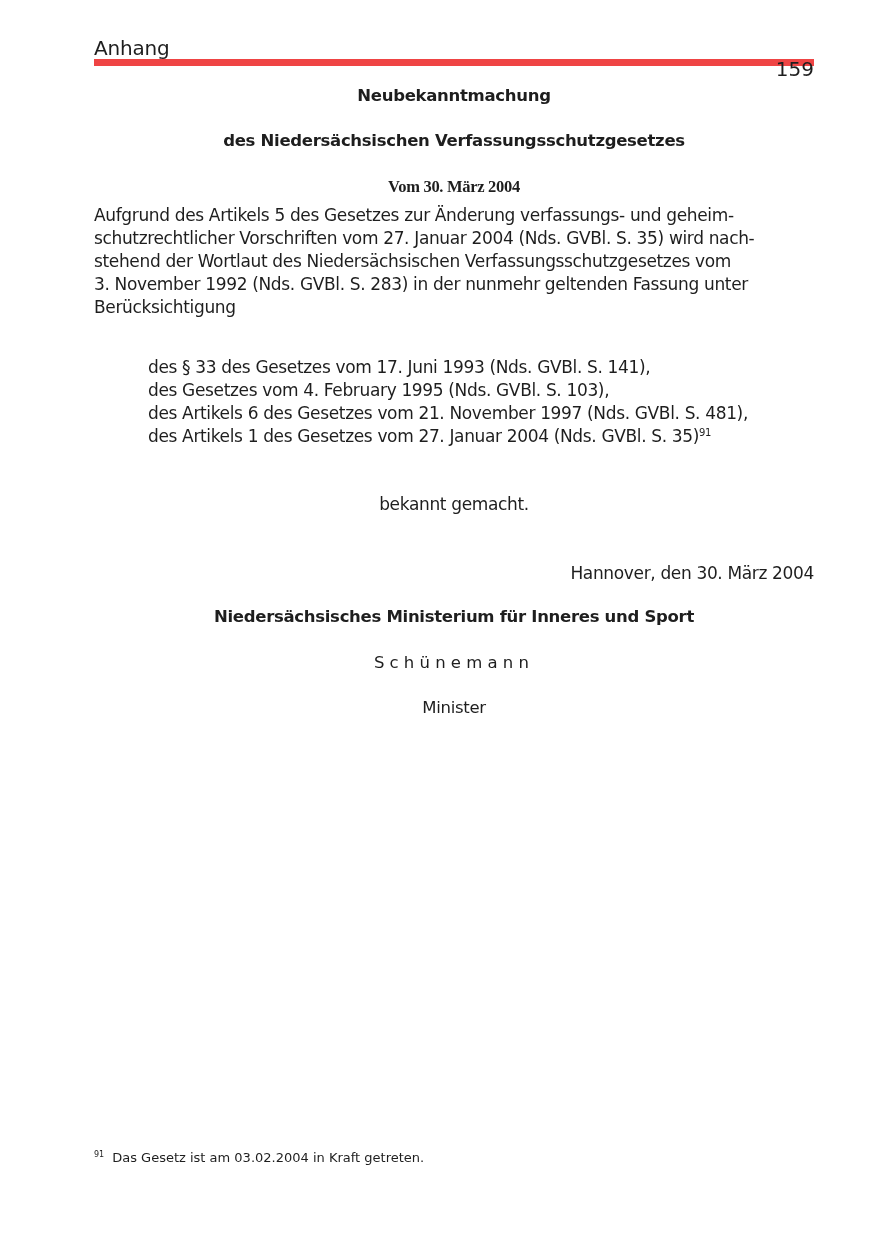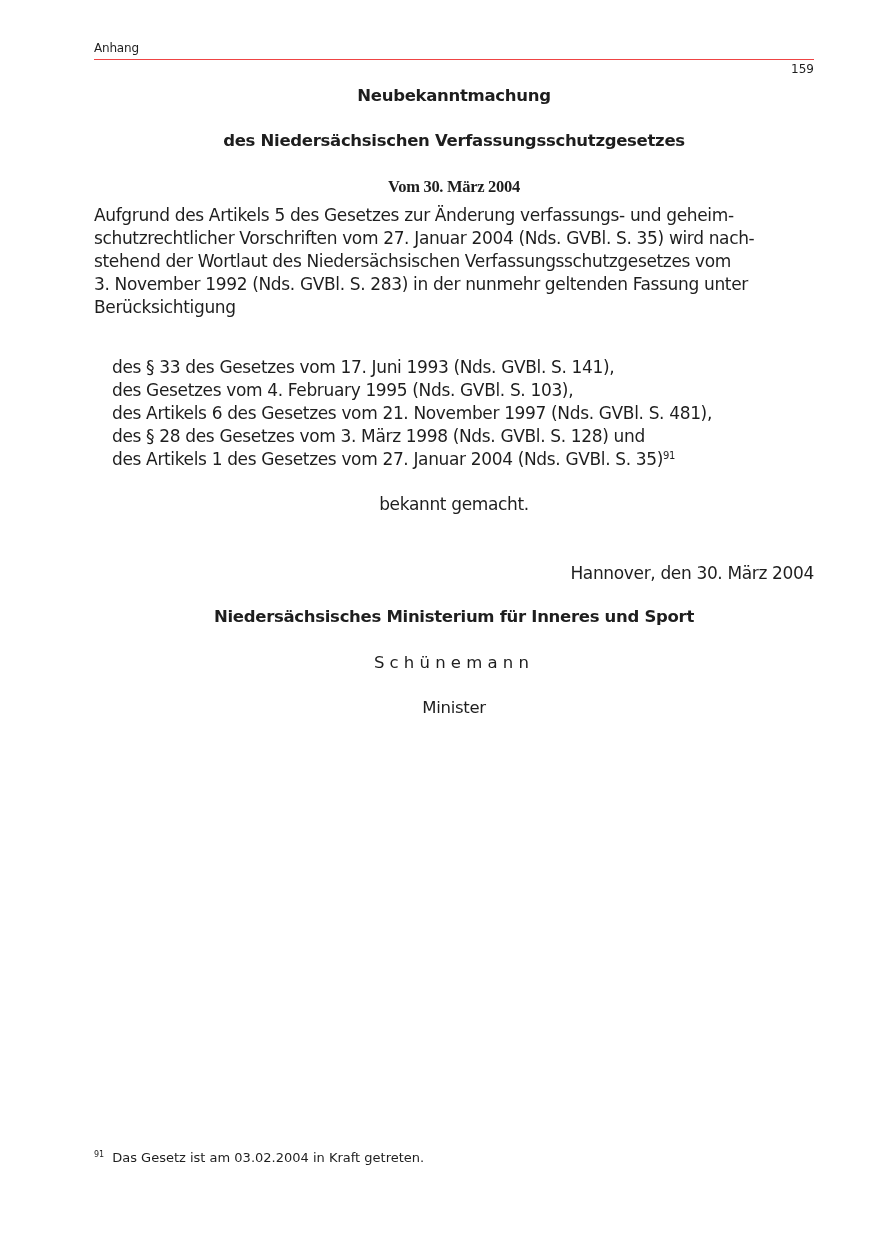--- a/index.html
+++ b/index.html
@@ -2,22 +2,22 @@
 <html><head>
 <meta charset="utf-8">
 <style>
   html, body { margin: 0; padding: 0; background: #ffffff; }
   body {
     width: 875px; height: 1240px; position: relative; overflow: hidden;
     font-family: "DejaVu Sans", sans-serif; color: #1e1e1e;
   }
   .header {
     position: absolute; left: 94px; top: 37px; width: 720px; height: 22px;
-    border-bottom: 1px solid #ef4444;
-    font-size: 12px; line-height: 20px;
+    border-bottom: 7px solid #ef4444;
+    font-size: 20px; line-height: 20px;
   }
   .header .left { position: absolute; left: 0; top: 1px; letter-spacing: -0.2px; }
   .header .right { position: absolute; right: 0; top: 11px; margin-top: 11px; }
   .center { position: absolute; left: 94px; width: 720px; text-align: center; font-size: 16.5px; letter-spacing: -0.3px; }
   .bold { font-weight: bold; }
   .para {
     position: absolute; left: 94px; width: 720px; font-size: 17px; line-height: 23px; letter-spacing: -0.35px;
   }
   .line { white-space: nowrap; }
   .list { position: absolute; left: 112px; width: 700px; font-size: 17px; line-height: 23px; letter-spacing: -0.35px; }
@@ -39,25 +39,24 @@
 <div class="center bold" style="top:177px;font-family:Liberation Serif, serif;">Vom 30. März 2004</div>
 
 <div class="para" style="top:204px;">
   <div class="line">Aufgrund des Artikels 5 des Gesetzes zur Änderung verfassungs- und geheim-</div>
   <div class="line">schutzrechtlicher Vorschriften vom 27. Januar 2004 (Nds. GVBl. S. 35) wird nach-</div>
   <div class="line">stehend der Wortlaut des Niedersächsischen Verfassungsschutzgesetzes vom</div>
   <div class="line">3. November 1992 (Nds. GVBl. S. 283) in der nunmehr geltenden Fassung unter</div>
   <div class="line">Berücksichtigung</div>
 </div>
 
-<div class="list" style="top:356px;">
+<div class="list" style="top:356px;margin-left:36px;">
   <div class="line">des § 33 des Gesetzes vom 17. Juni 1993 (Nds. GVBl. S. 141),</div>
   <div class="line">des Gesetzes vom 4. February 1995 (Nds. GVBl. S. 103),</div>
   <div class="line">des Artikels 6 des Gesetzes vom 21. November 1997 (Nds. GVBl. S. 481),</div>
-  <div class="line">des § 28 des Gesetzes vom 3. März 1998 (Nds. GVBl. S. 128) und</div>
   <div class="line"><span>des Artikels 1 des Gesetzes vom 27. Januar 2004 (Nds. GVBl. S. 35)</span><sup>91</sup></div>
 </div>
 
 <div class="para" style="top:493px;text-align:center;">bekannt gemacht.</div>
 
 <div class="para" style="top:562px;text-align:right;">Hannover, den 30. März 2004</div>
 
 <div class="center bold" style="top:607px;">Niedersächsisches Ministerium für Inneres und Sport</div>
 <div class="center spaced" style="top:653px;">Schünemann</div>
 <div class="center" style="top:698px;">Minister</div>

